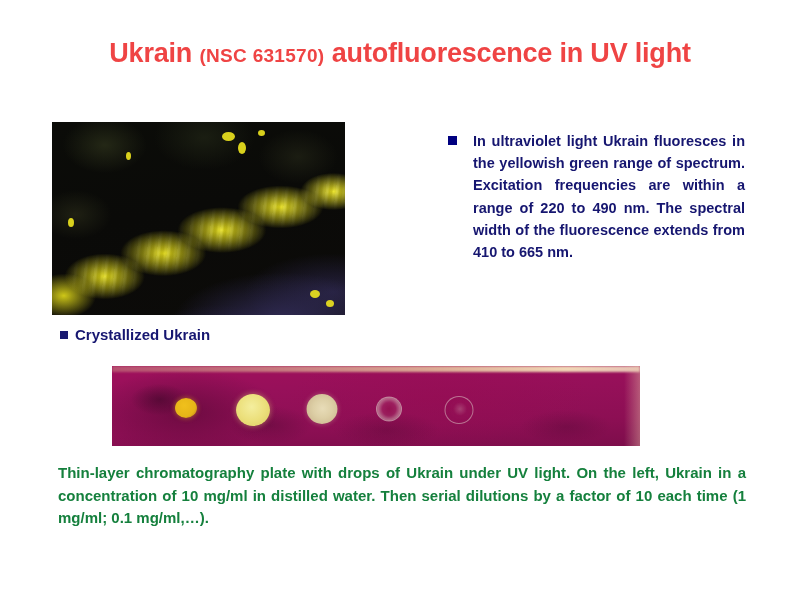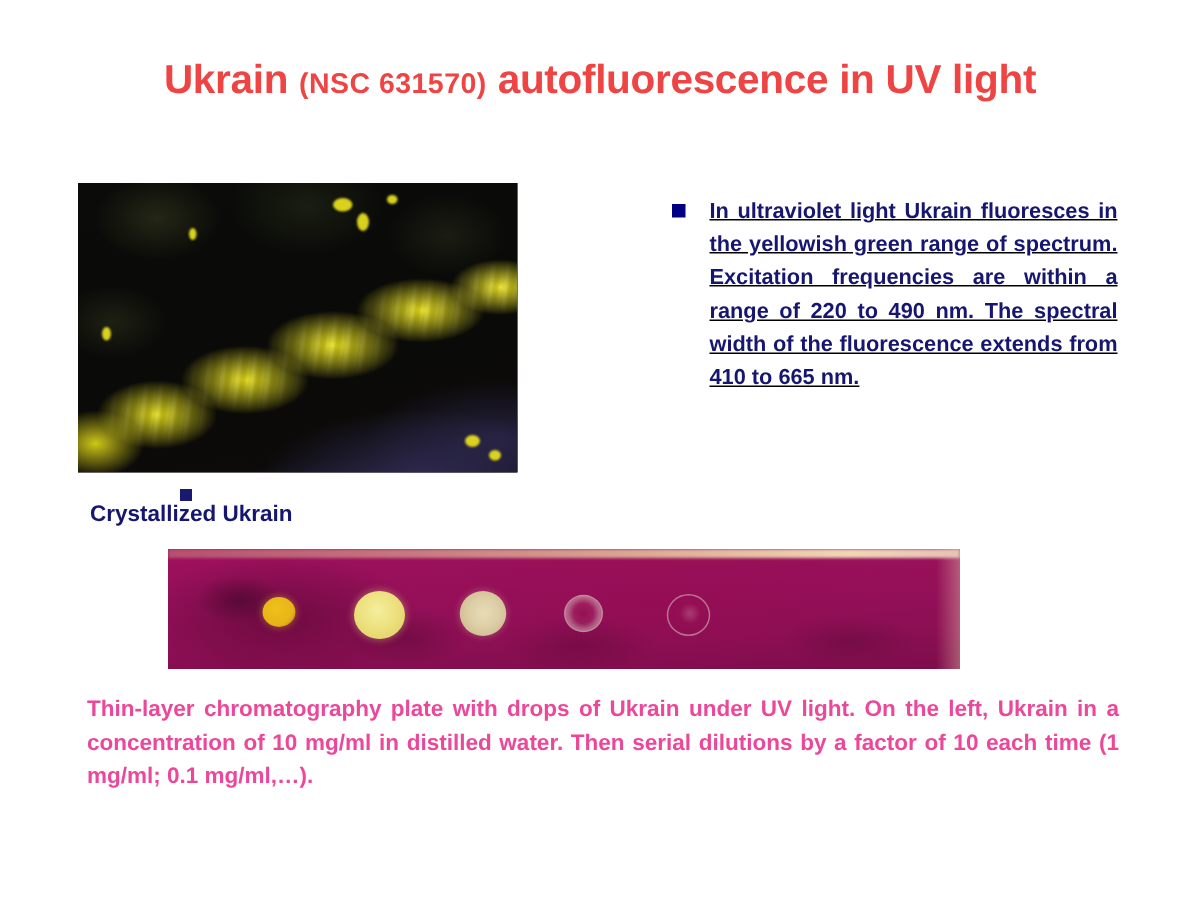--- a/index.html
+++ b/index.html
@@ -110,21 +110,20 @@
     border-radius: 50%;
     filter: blur(0.6px);
   }
 
   
   .bullet-block {
     position: absolute;
     left: 448px;
     top: 130px;
     width: 300px;
-    text-decoration: underline;
   }
   .bullet-row { display: flex; align-items: flex-start; }
   .sq-bullet {
     flex: 0 0 auto;
     width: 9px;
     height: 9px;
     background: #000080;
     margin-top: 6px;
     margin-right: 16px;
   }
@@ -138,21 +137,20 @@
     width: 272px;
   }
 
   
   .crys-caption {
     position: absolute;
     left: 60px;
     top: 326px;
     display: flex;
     align-items: center;
-    flex-direction: column;
   }
   .crys-caption .sq {
     width: 8px;
     height: 8px;
     background: #191970;
     margin-right: 7px;
   }
   .crys-caption .label {
     color: #161670;
     font-weight: bold;
@@ -233,21 +231,21 @@
     border: 1px solid rgba(212,178,184,0.62);
     box-sizing: border-box;
   }
 
   
   .bottom-caption {
     position: absolute;
     left: 58px;
     top: 462px;
     width: 688px;
-    color: #ec4899;
+    color: #15803d;
     font-weight: bold;
     font-size: 15px;
     line-height: 22.5px;
     text-align: justify;
     text-align-last: left;
   }
 </style>
 </head>
 <body>
 

